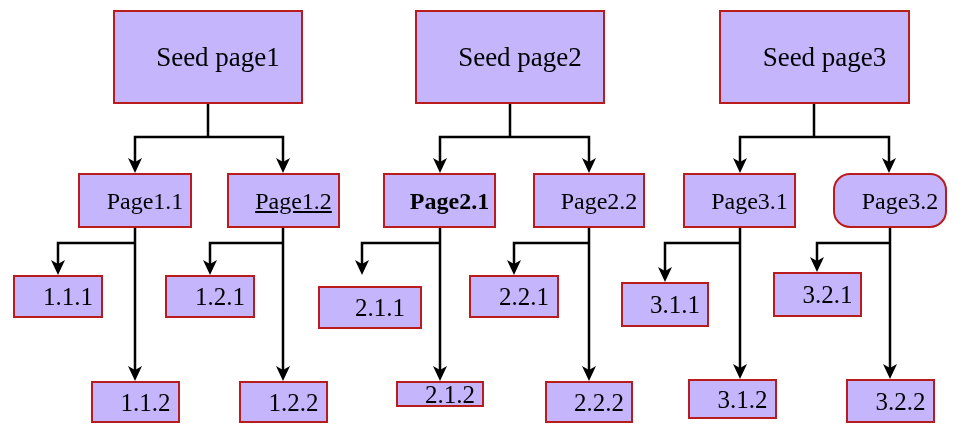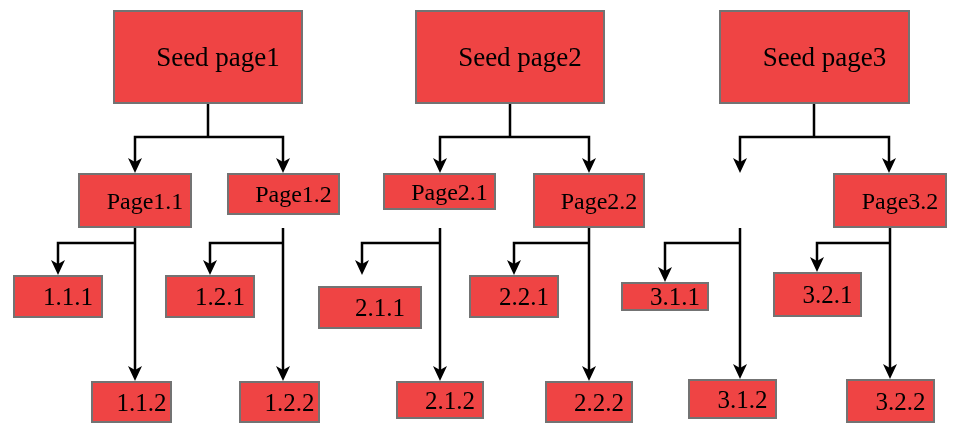--- a/index.html
+++ b/index.html
@@ -9,59 +9,59 @@
     height:446px;
     background:#ffffff;
     font-family:"Liberation Serif","DejaVu Serif",serif;
     color:#000;
     overflow:hidden;
   }
   .wires{position:absolute;left:0;top:0;width:972px;height:446px;z-index:0;}
   .node{
     position:absolute;
     box-sizing:border-box;
-    border:2px solid #737373;
-    background:#ef4444;
+    border:2px solid #b91c1c;
+    background:#c4b5fd;
     display:flex;
     align-items:center;
     justify-content:center;
     white-space:nowrap;
     z-index:1;
     line-height:1;
     padding-left:20px;
   }
   .seed{font-size:27px;}
   .page{font-size:24px;}
   .leaf{font-size:25px;}
 
   
   #s1{left:113px;top:10px;width:190px;height:94px;}
   #s2{left:415px;top:10px;width:190px;height:94px;}
   #s3{left:719px;top:10px;width:191px;height:94px;}
 
   
   #p11{left:78px; top:173px;width:114px;height:55px;}
-  #p12{left:227px;top:173px;width:113px;height:42px;}
-  #p21{left:383px;top:173px;width:113px;height:37px;}
+  #p12{left:227px;top:173px;width:113px;height:55px;text-decoration:underline;}
+  #p21{left:383px;top:173px;width:113px;height:55px;font-weight:bold;}
   #p22{left:533px;top:173px;width:112px;height:55px;}
   #p31{left:683px;top:173px;width:113px;height:55px;}
-  #p32{left:833px;top:173px;width:114px;height:55px;}
+  #p32{left:833px;top:173px;width:114px;height:55px;border-radius:17px;}
 
   
   #l111{left:13px; top:275px;width:90px;height:43px;text-align:center;}
   #l121{left:165px;top:275px;width:90px;height:43px;}
   #l211{left:318px;top:286px;width:104px;height:43px;}
   #l221{left:469px;top:275px;width:90px;height:43px;}
-  #l311{left:621px;top:282px;width:88px;height:29px;}
+  #l311{left:621px;top:282px;width:88px;height:45px;}
   #l321{left:773px;top:272px;width:89px;height:45px;}
 
   
-  #l112{left:91px; top:381px;width:81px;height:42px;}
-  #l122{left:239px;top:381px;width:81px;height:42px;}
-  #l212{left:396px;top:381px;width:88px;height:38px;}
+  #l112{left:91px; top:381px;width:89px;height:42px;}
+  #l122{left:239px;top:381px;width:89px;height:42px;}
+  #l212{left:396px;top:381px;width:88px;height:26px;}
   #l222{left:545px;top:381px;width:88px;height:42px;}
   #l312{left:688px;top:379px;width:89px;height:40px;}
   #l322{left:846px;top:379px;width:89px;height:44px;}
 </style>
 </head>
 <body>
 
 <div class="canvas">
 
   <svg class="wires" viewBox="0 0 972 446" xmlns="http://www.w3.org/2000/svg">
@@ -111,20 +111,21 @@
   </svg>
 
   <div class="node seed" id="s1">Seed page1</div>
   <div class="node seed" id="s2">Seed page2</div>
   <div class="node seed" id="s3">Seed page3</div>
 
   <div class="node page" id="p11">Page1.1</div>
   <div class="node page" id="p12">Page1.2</div>
   <div class="node page" id="p21">Page2.1</div>
   <div class="node page" id="p22">Page2.2</div>
+  <div class="node page" id="p31">Page3.1</div>
   <div class="node page" id="p32">Page3.2</div>
 
   <div class="node leaf" id="l111">1.1.1</div>
   <div class="node leaf" id="l121">1.2.1</div>
   <div class="node leaf" id="l211">2.1.1</div>
   <div class="node leaf" id="l221">2.2.1</div>
   <div class="node leaf" id="l311">3.1.1</div>
   <div class="node leaf" id="l321">3.2.1</div>
 
   <div class="node leaf" id="l112">1.1.2</div>

